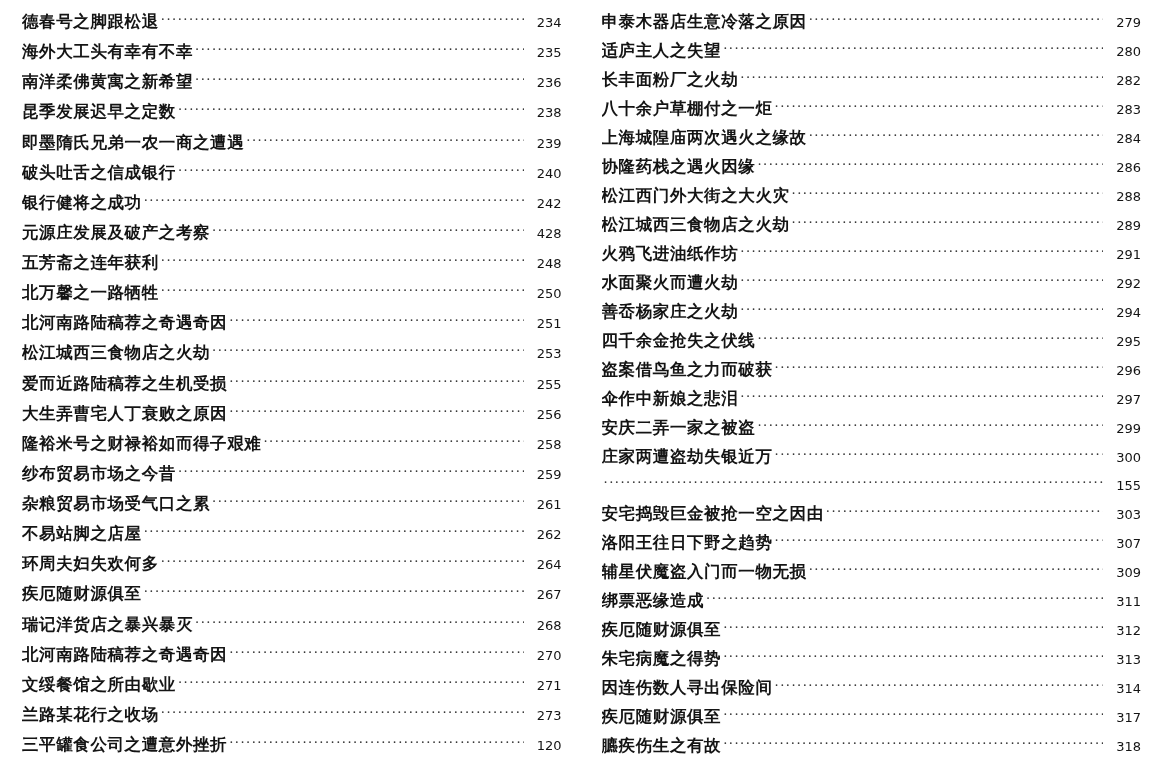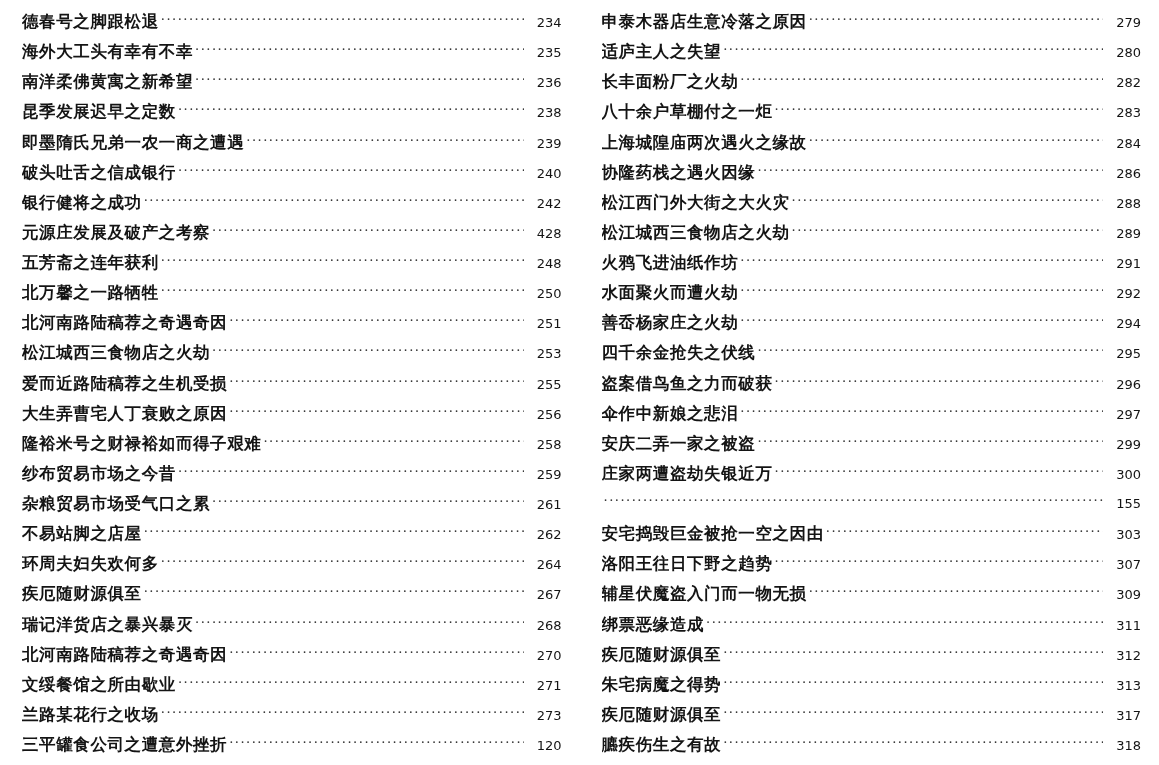--- a/index.html
+++ b/index.html
@@ -316,20 +316,25 @@
       <span class="toc-title">疾厄随财源俱至</span>
       <span class="leader"></span>
       <span class="toc-page">312</span>
     </div>
     <div class="toc-entry">
       <span class="toc-title">朱宅病魔之得势</span>
       <span class="leader"></span>
       <span class="toc-page">313</span>
     </div>
     <div class="toc-entry">
+      <span class="toc-title">因连伤数人寻出保险间</span>
+      <span class="leader"></span>
+      <span class="toc-page">314</span>
+    </div>
+    <div class="toc-entry">
       <span class="toc-title">疾厄随财源俱至</span>
       <span class="leader"></span>
       <span class="toc-page">317</span>
     </div>
     <div class="toc-entry">
       <span class="toc-title">臕疾伤生之有故</span>
       <span class="leader"></span>
       <span class="toc-page">318</span>
     </div>
   </div>

